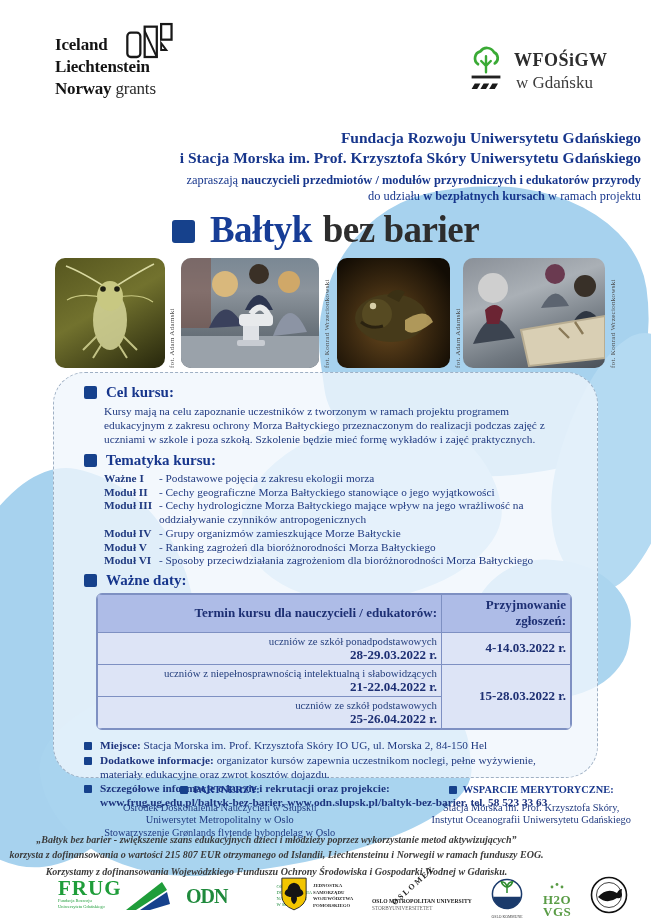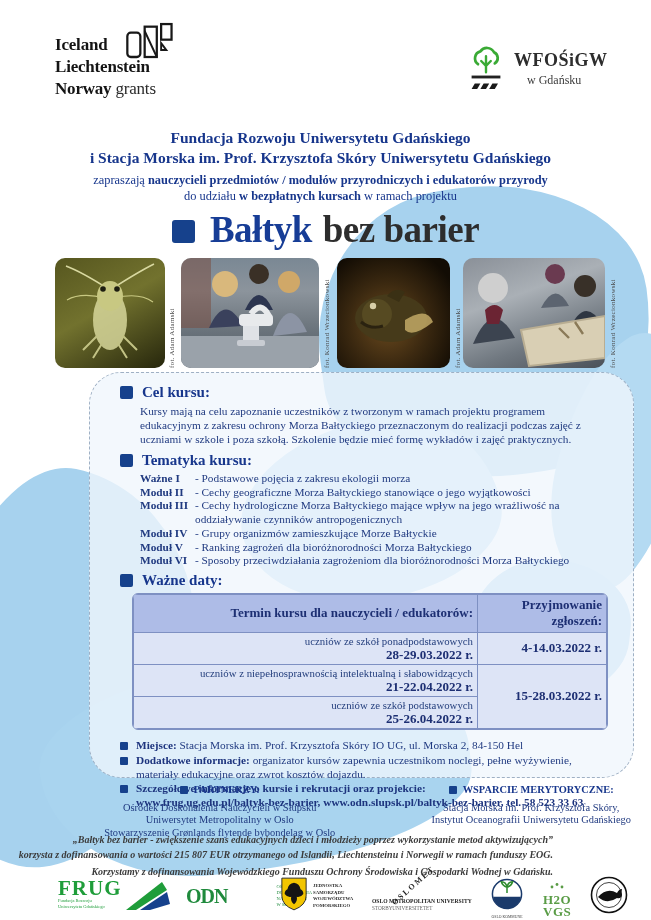--- a/index.html
+++ b/index.html
@@ -8,40 +8,40 @@
   .map-blob{position:absolute;z-index:0;}
 
   
   .eea-logo{position:absolute;left:55px;top:34px;z-index:1;}
   .eea-line{font-size:17px;font-weight:bold;color:#141414;line-height:22px;letter-spacing:-0.2px;}
   .eea-light{font-weight:400;color:#2b2b2b;}
   .eea-mark{position:absolute;left:123px;top:22px;z-index:1;}
   .wfos-logo{position:absolute;left:466px;top:42px;z-index:1;display:flex;align-items:flex-start;}
   .wfos-text{margin-left:8px;padding-top:8px;}
   .wfos-name{font-size:18px;font-weight:800;color:#2d2d2d;letter-spacing:0.5px;}
-  .wfos-sub{font-size:12px;color:#3c3c3c;margin-top:2px;margin-left:13px;}
-
-  
-  .intro{position:absolute;left:0;top:128px;width:641px;text-align:center;z-index:1;}
+  .wfos-sub{font-size:17px;color:#3c3c3c;margin-top:2px;margin-left:2px;}
+
+  
+  .intro{position:absolute;left:0;top:128px;width:641px;text-align:right;z-index:1;}
   .intro-l1{font-size:15.5px;font-weight:bold;color:#17368c;line-height:20px;}
   .intro-l3{font-size:12.4px;color:#17368c;line-height:16px;margin-top:4px;}
   .intro-l3 b{font-weight:bold;}
 
   
   .title-row{position:absolute;left:0;top:208px;width:651px;display:flex;align-items:center;justify-content:center;z-index:1;}
   .title-square{width:23px;height:23px;background:#16418c;border-radius:3px;margin-right:15px;margin-top:4px;}
   .title-blue{font-size:37px;font-weight:bold;color:#173d96;letter-spacing:-0.5px;}
   .title-dark{font-size:37px;font-weight:bold;color:#2d2d2d;letter-spacing:-0.5px;margin-left:11px;}
 
   
   .photo{position:absolute;top:258px;height:110px;border-radius:10px;overflow:hidden;z-index:2;}
   .credit{position:absolute;top:262px;height:106px;writing-mode:vertical-rl;transform:rotate(180deg);font-size:7px;color:#4a4a4a;z-index:2;letter-spacing:0.3px;text-align:left;}
 
   
-  .content-box{position:absolute;left:53px;top:372px;width:545px;height:406px;border:1px dashed #9fb0c4;border-radius:32px;background:rgba(240,246,252,0.78);z-index:1;box-sizing:border-box;padding-top:7px;margin-left:36px;}
+  .content-box{position:absolute;left:53px;top:372px;width:545px;height:406px;border:1px dashed #9fb0c4;border-radius:32px;background:rgba(240,246,252,0.78);z-index:1;box-sizing:border-box;padding-top:7px;}
   .sec-head{display:flex;align-items:center;margin:4px 0 3px 30px;}
   .sec-square{width:13px;height:13px;background:#16418c;border-radius:2px;margin-right:9px;}
   .sec-title{font-size:15px;font-weight:bold;color:#17368c;}
   .cel-body{margin:2px 34px 6px 50px;font-size:11.3px;line-height:14px;color:#203a80;}
   .modules{margin:1px 24px 4px 50px;font-size:11.3px;line-height:13.7px;color:#203a80;}
   .mod-row{display:flex;}
   .mod-label{width:55px;font-weight:bold;flex:none;}
   .mod-text{flex:1;padding-right:26px;}
 
   .table-wrap{margin:4px 0 0 42px;width:474px;border:1.5px solid #7e90c2;border-radius:6px;overflow:hidden;background:#dde4f6;}
@@ -61,21 +61,21 @@
 
   
   .partners{position:absolute;left:0;top:784px;width:651px;display:flex;z-index:1;}
   .pcol{text-align:center;font-size:10.4px;color:#203a80;line-height:12.6px;}
   .pcol-left{width:368px;margin-left:36px;}
   .pcol-right{width:240px;margin-left:8px;}
   .p-head{font-weight:bold;color:#17368c;display:flex;align-items:center;justify-content:center;margin-bottom:5px;}
   .p-square{width:8px;height:8px;background:#16418c;border-radius:1px;margin-right:6px;}
 
   
-  .footer{position:absolute;left:0;top:833px;width:553px;text-align:right;z-index:1;}
+  .footer{position:absolute;left:0;top:833px;width:553px;text-align:center;z-index:1;}
   .foot-line{font-size:10px;font-style:italic;font-weight:bold;color:#3b3b3b;line-height:14.6px;}
 
   
   .blogo{position:absolute;z-index:2;}
   .frug-name{font-size:21px;font-weight:800;color:#1f9d3a;letter-spacing:1px;line-height:20px;}
   .frug-sub{font-size:4.5px;color:#1f9d3a;line-height:5.5px;}
   .odn-name{font-size:20px;font-weight:800;color:#1f8a3c;line-height:20px;letter-spacing:-1px;}
   .odn-sub{font-size:4.5px;color:#1f8a3c;line-height:6px;margin-left:5px;}
   .herb-sub{font-size:4.8px;color:#2b2b2b;line-height:6.5px;margin-left:5px;font-weight:bold;}
   .oslomet-name{font-size:8px;font-weight:800;color:#1c1c1c;letter-spacing:2px;transform:rotate(-42deg);display:inline-block;}

